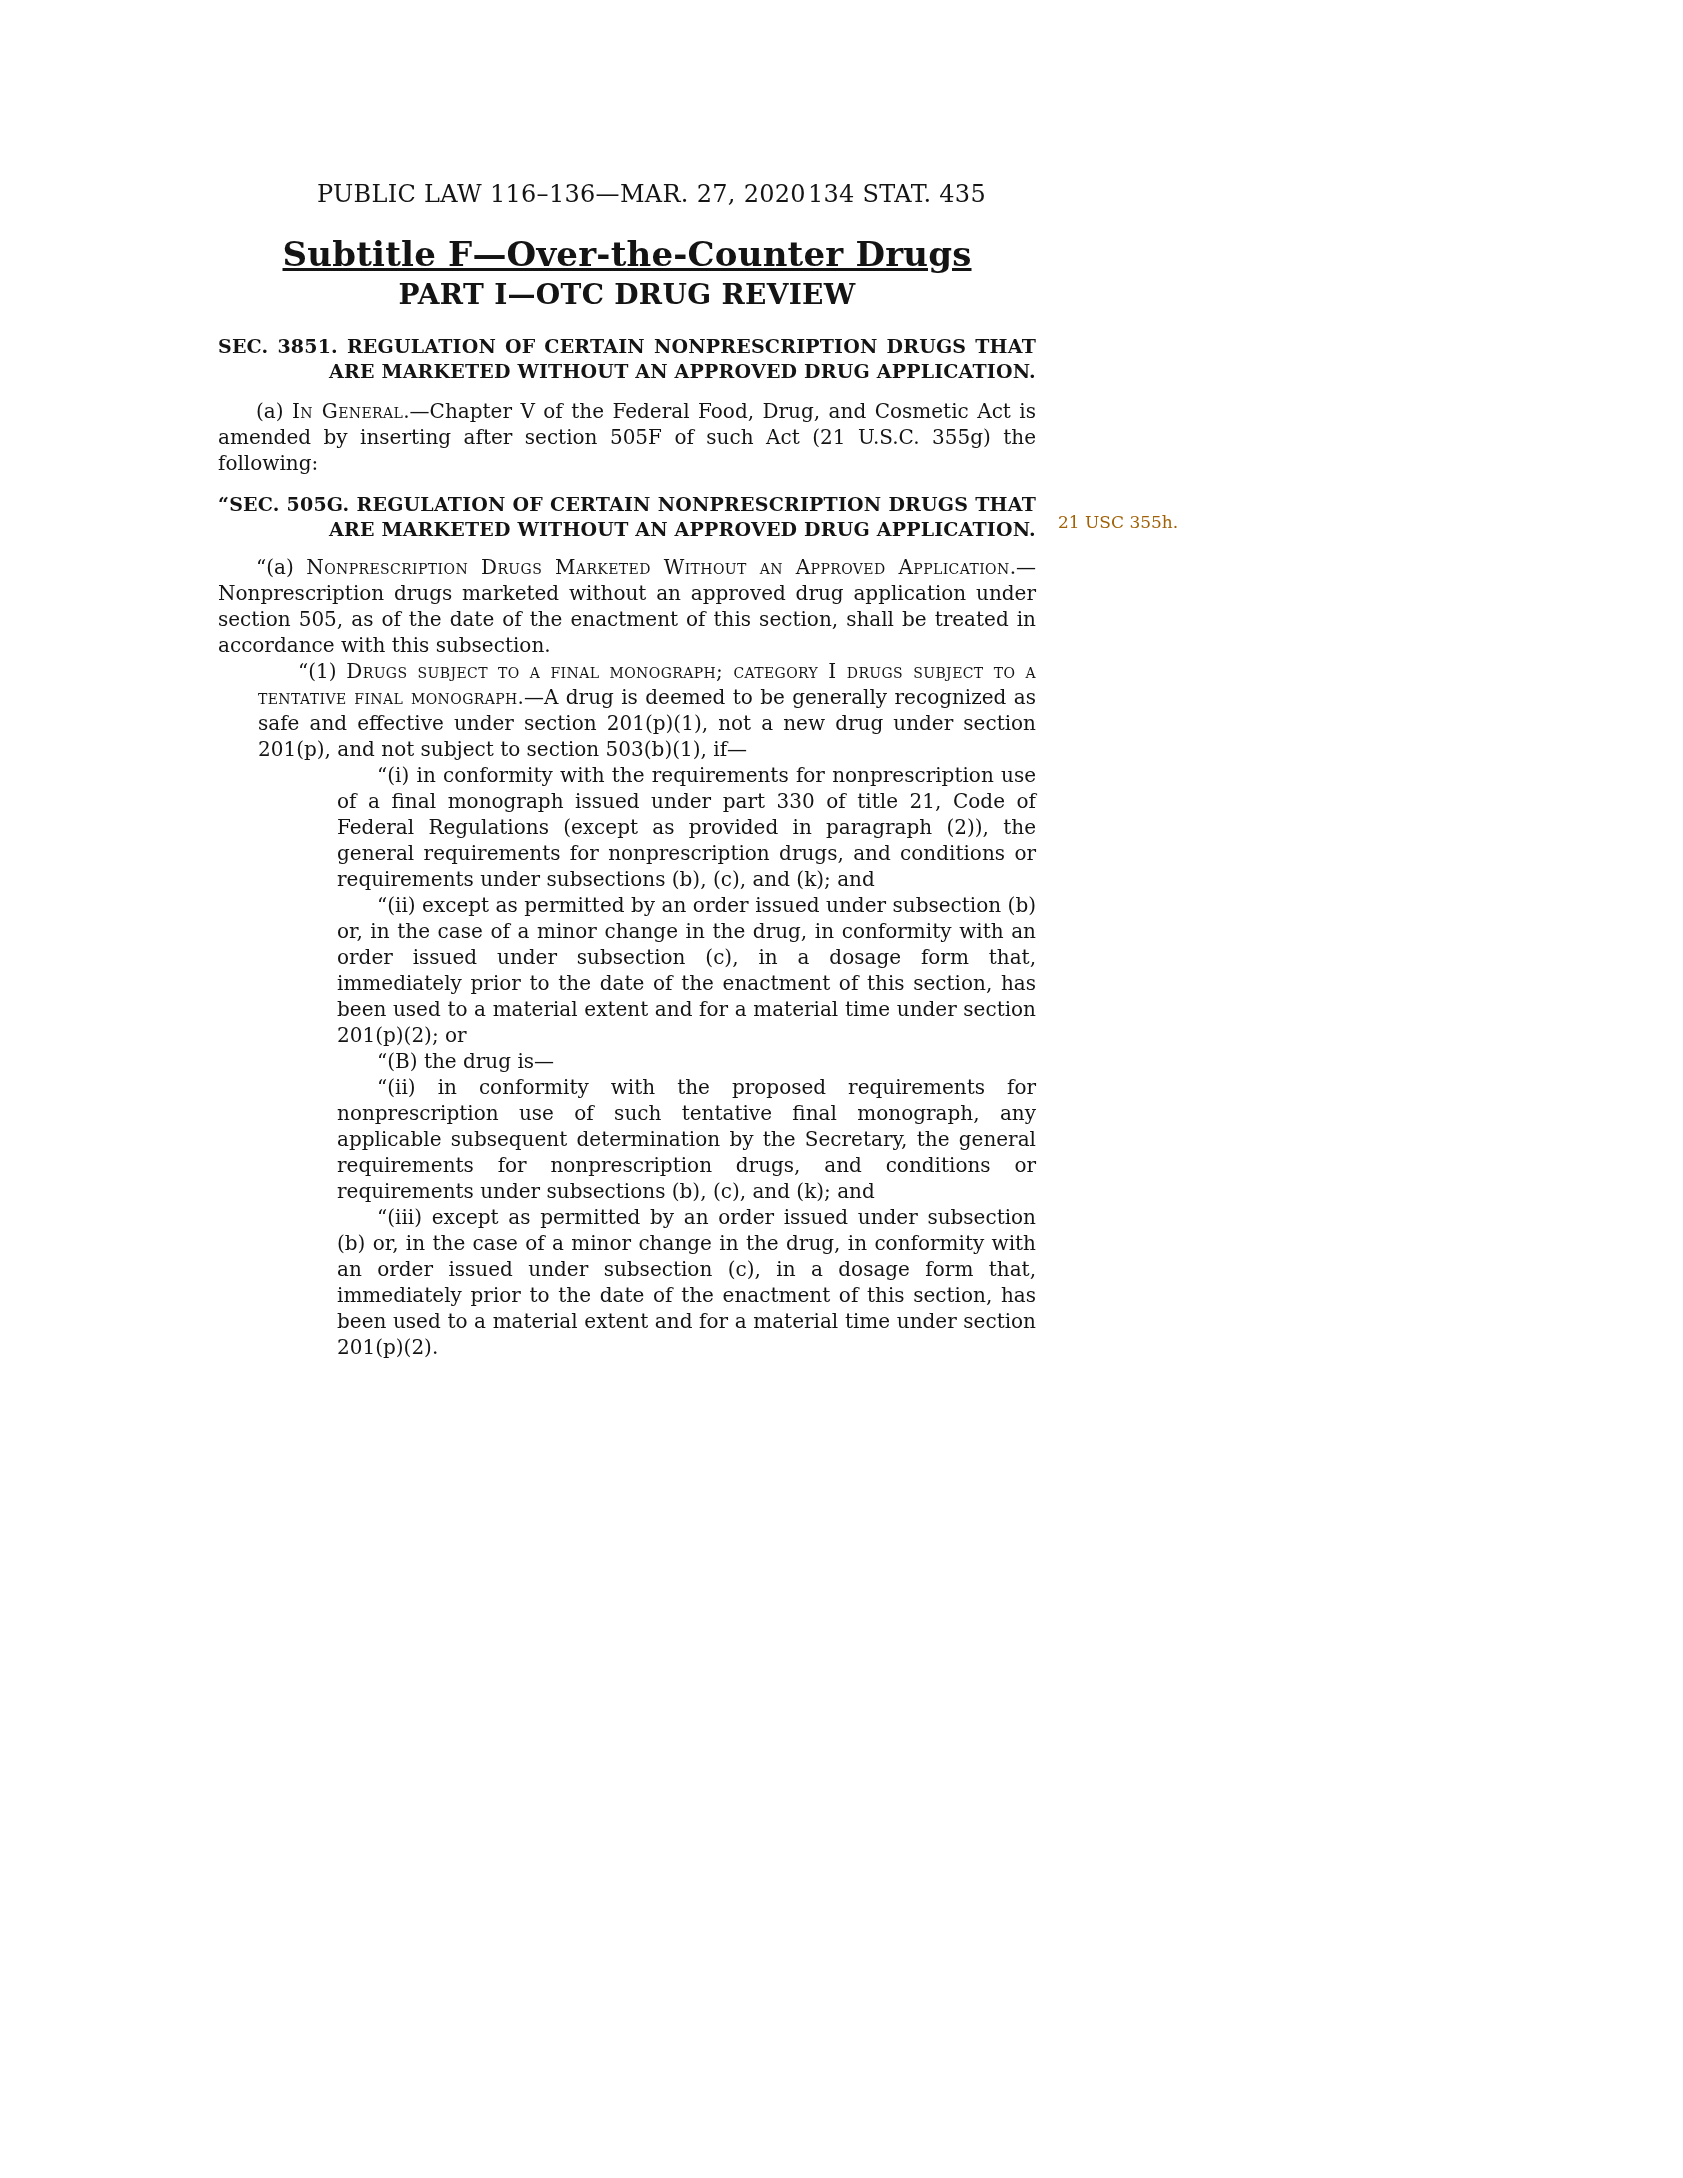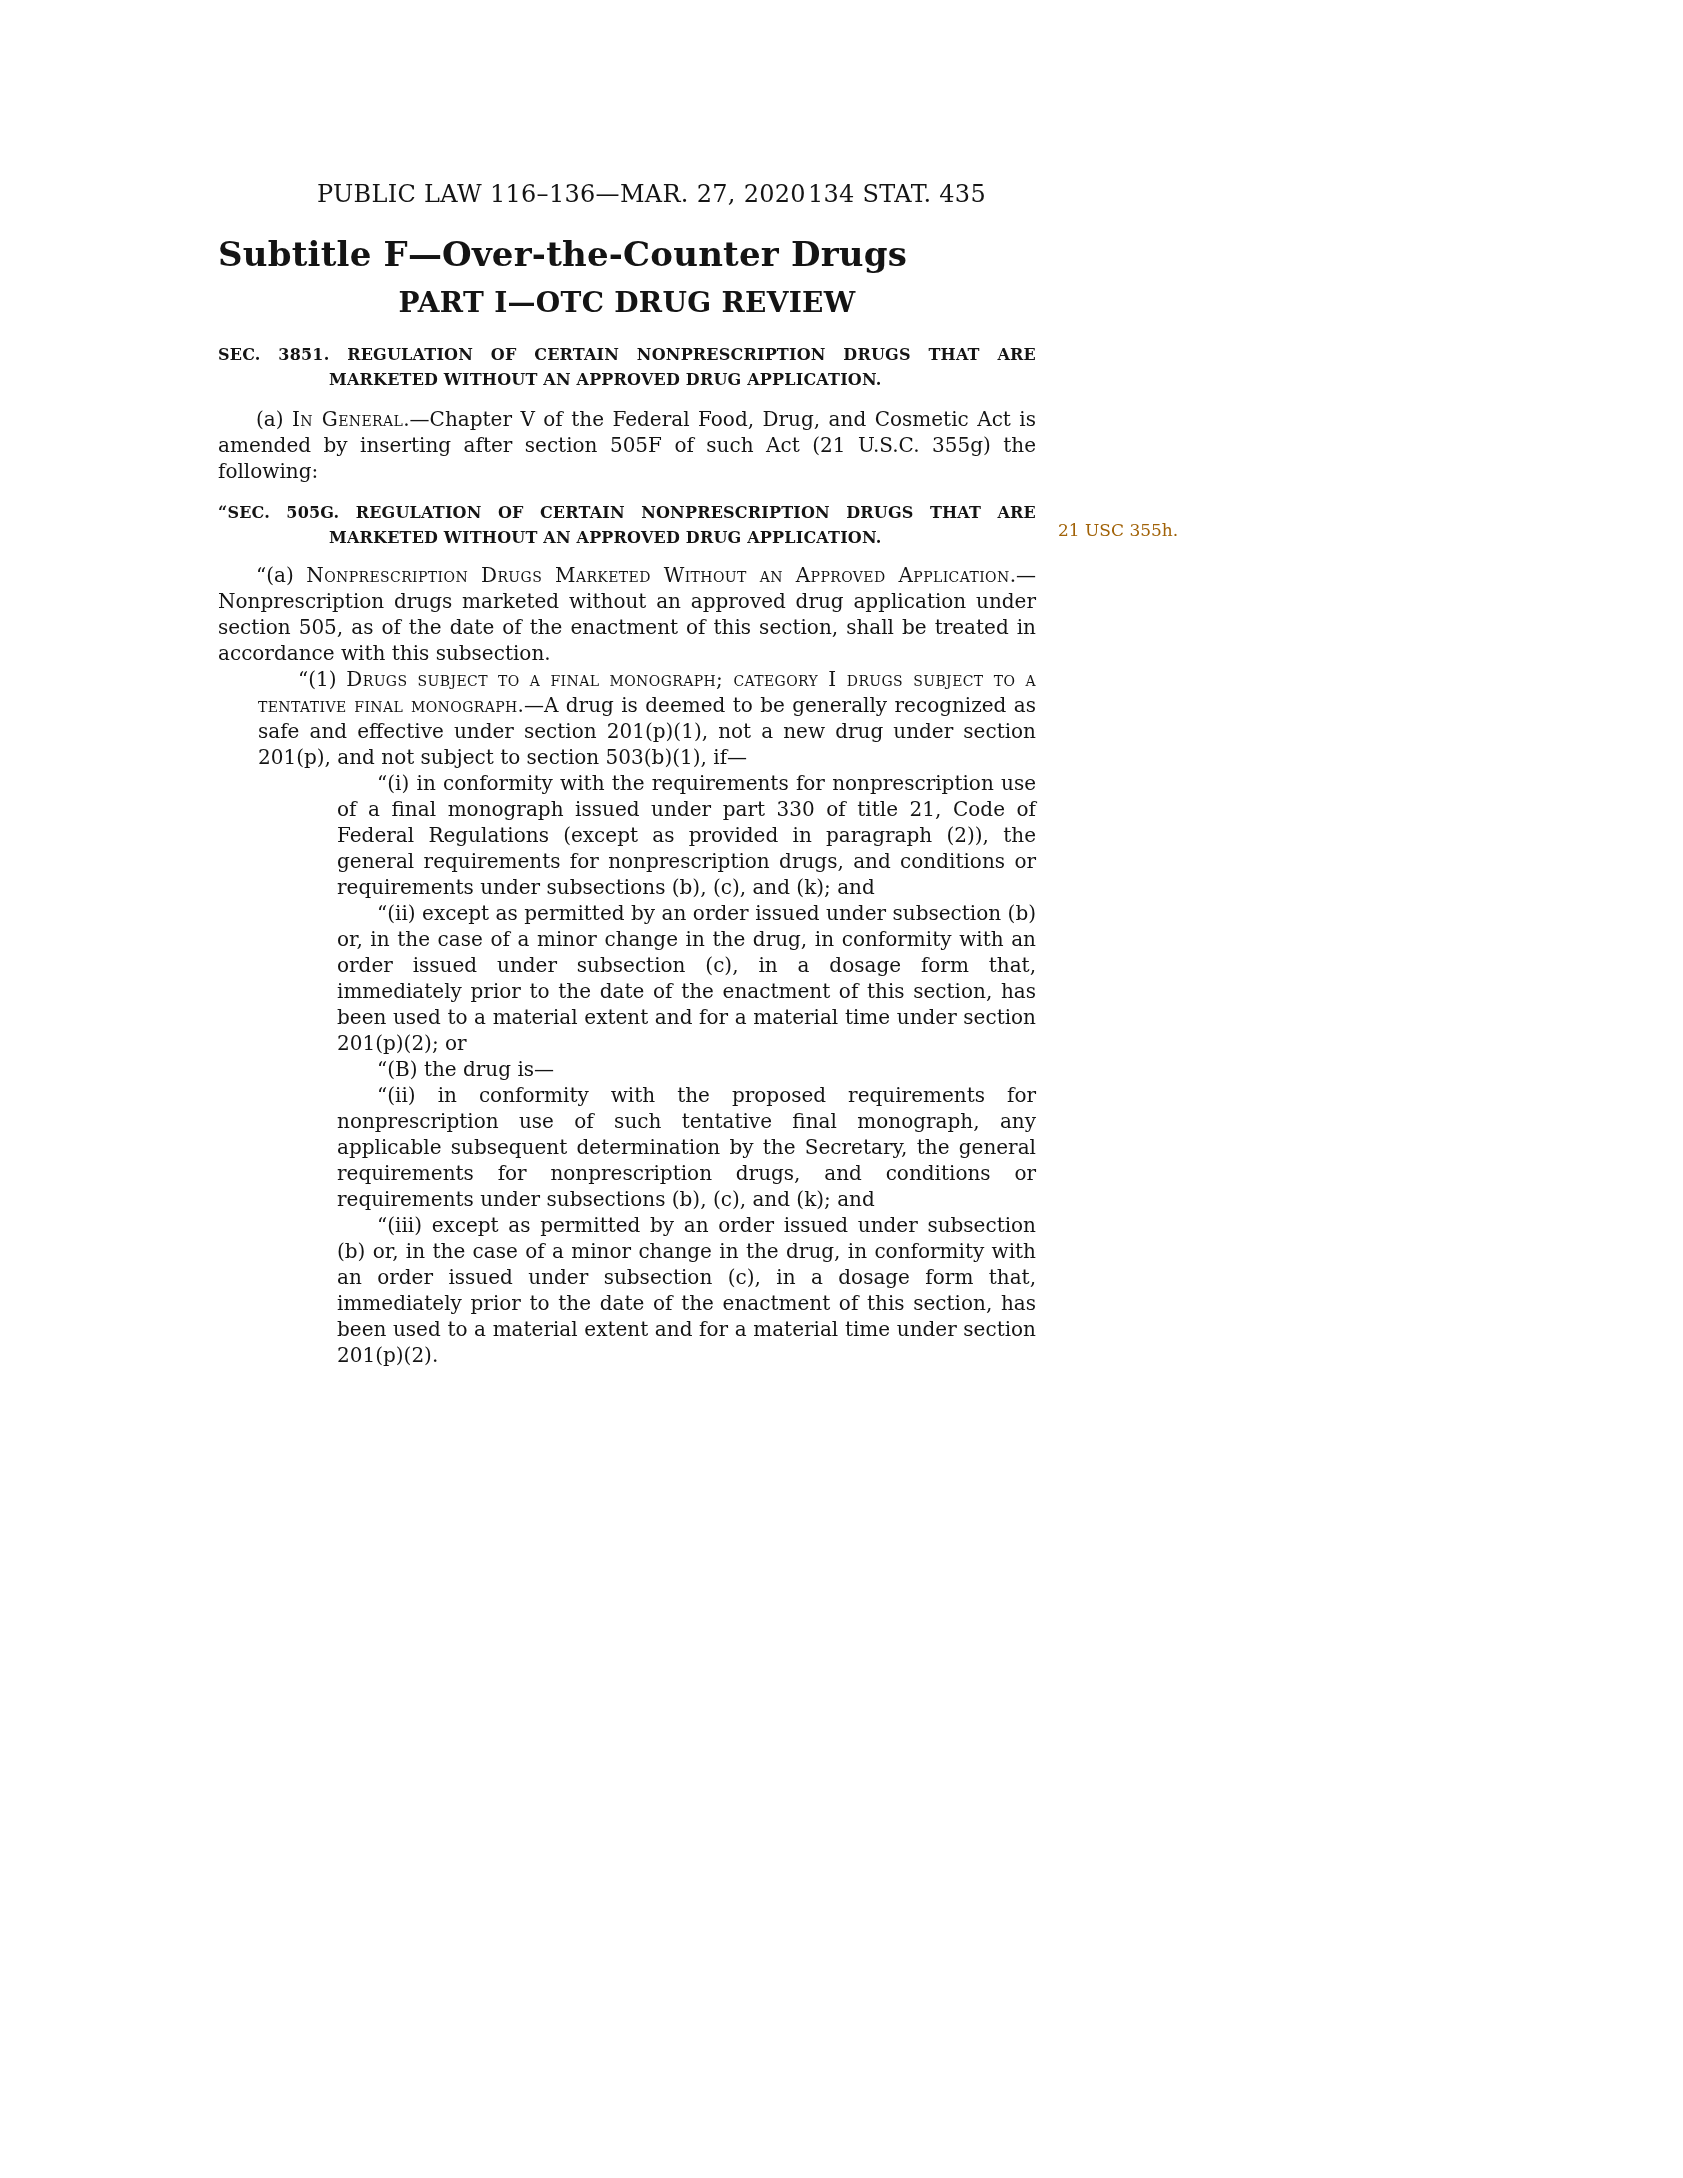--- a/index.html
+++ b/index.html
@@ -32,34 +32,36 @@
     line-height: 28px;
     padding-left: 99px;
     padding-right: 50px;
     margin-bottom: 26px;
     letter-spacing: 0.3px;
   }
   .subtitle-heading {
     font-size: 34px;
     line-height: 40px;
     font-weight: bold;
-    margin-bottom: 12px;
+    text-align: center;
+    margin-bottom: 4px;
     letter-spacing: 0.2px;
+    text-decoration: underline;
   }
   .part-heading {
     font-size: 28px;
     line-height: 34px;
     font-weight: bold;
     text-align: center;
     margin-bottom: 22px;
     letter-spacing: 0.3px;
   }
   .sec-head {
     font-weight: bold;
-    font-size: 16px;
+    font-size: 19px;
     line-height: 25px;
     padding-left: 111px;
     text-indent: -111px;
     text-align: justify;
     margin-bottom: 14px;
     letter-spacing: 0.2px;
   }
   .sec505g-wrap {
     position: relative;
     margin-top: 16px;

